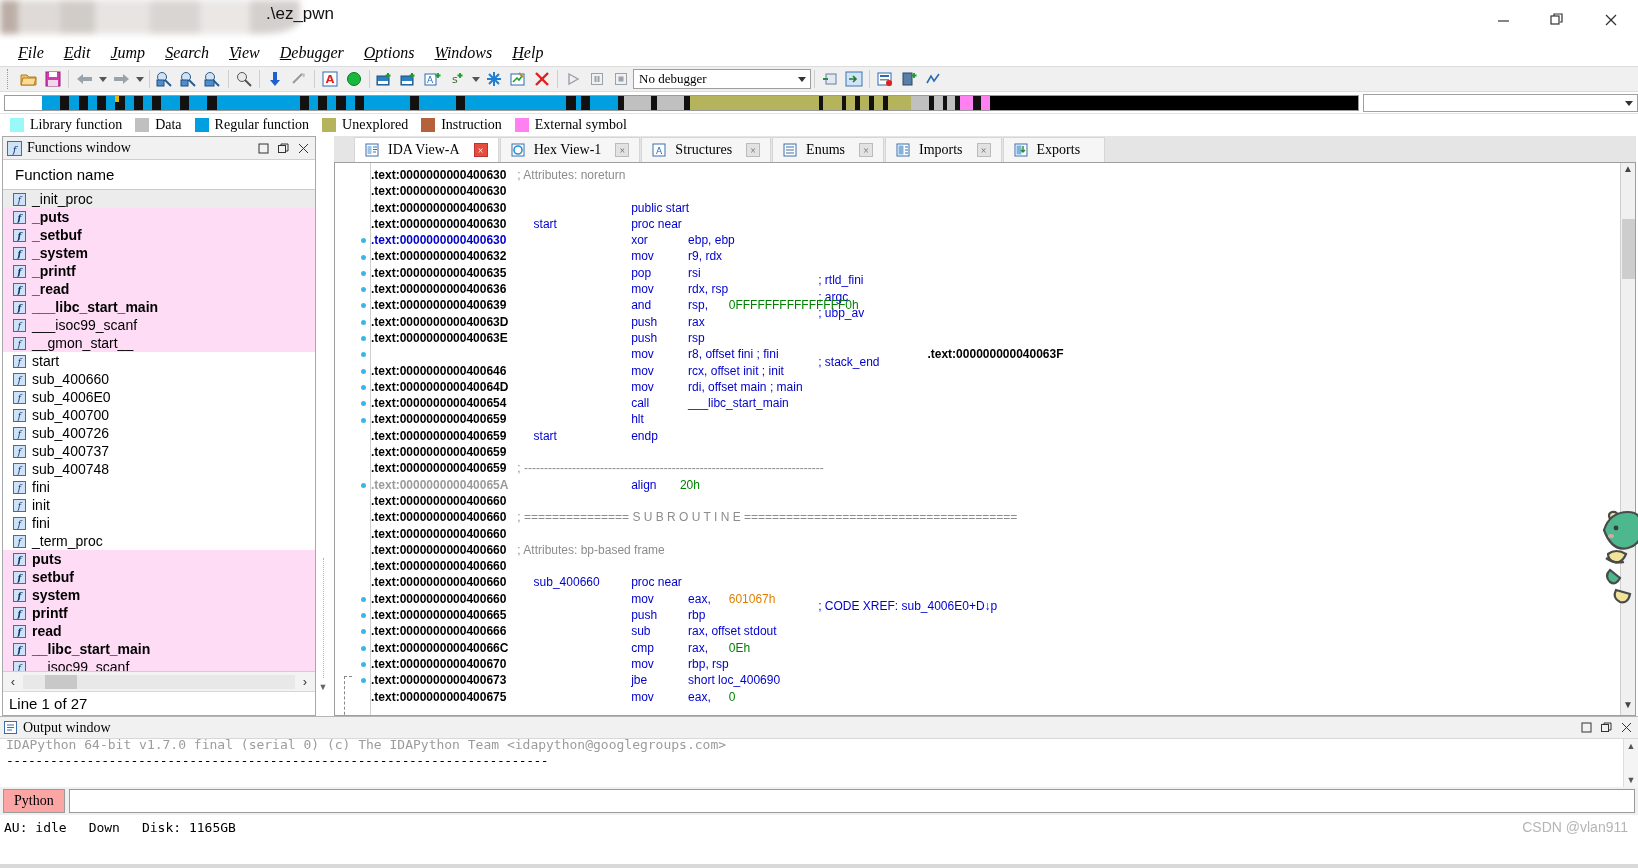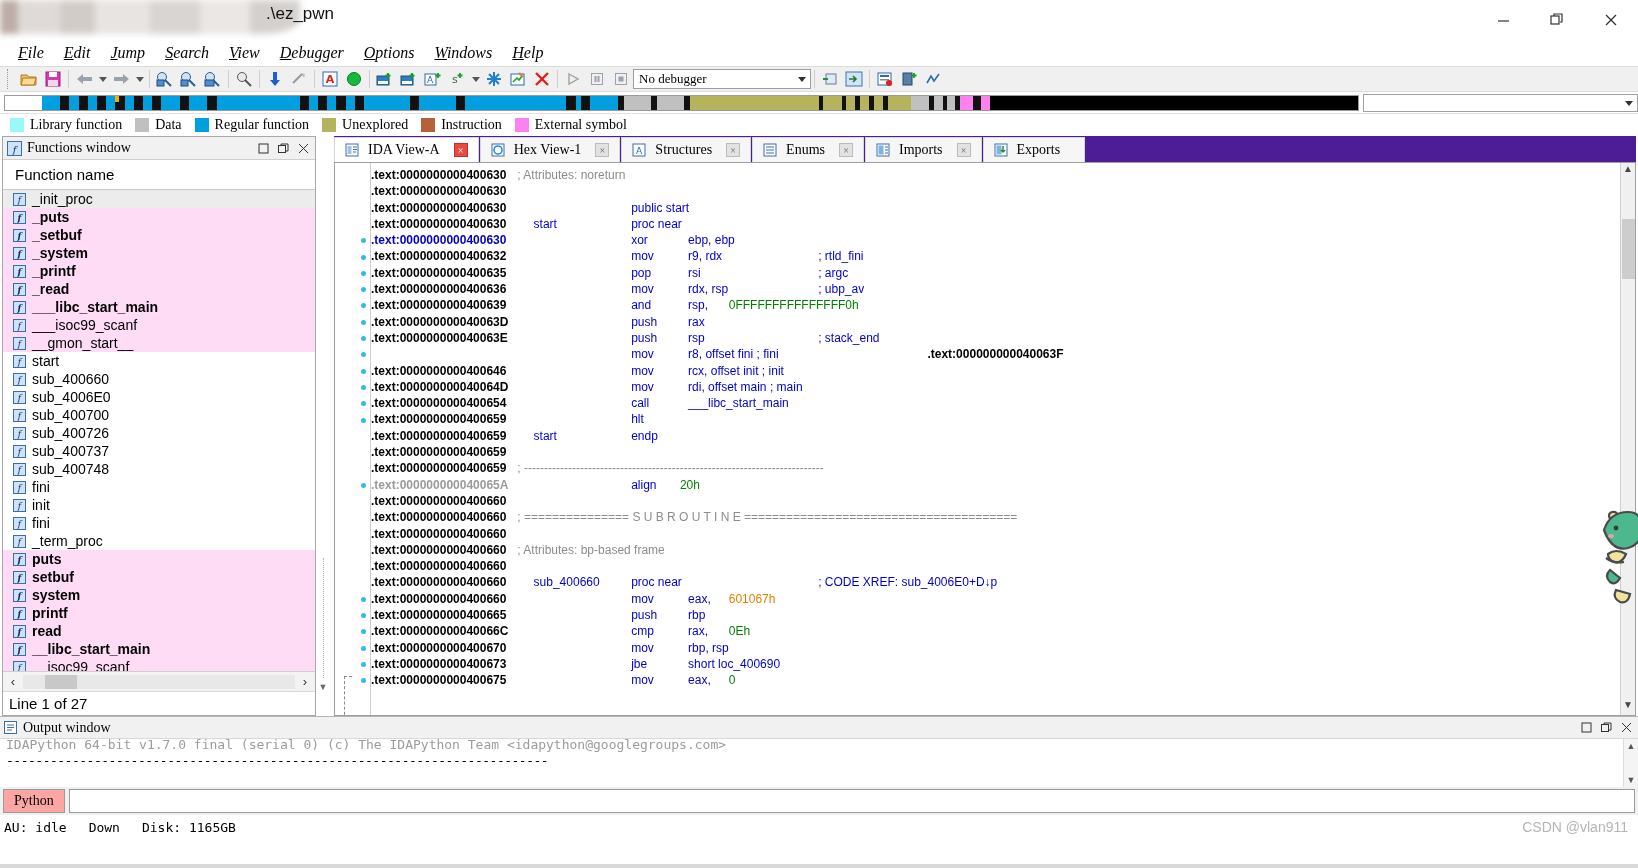--- a/index.html
+++ b/index.html
@@ -65,39 +65,39 @@
   .frow.sel  { background:#ececec; }
   .frow.lib  { background:#ffdcf6; }
   .frow.bold { font-weight:bold; }
   #funcs-scroll { height:20px; border-top:1px solid #cfcfcf; display:flex; align-items:center; background:#f3f3f3; }
   #funcs-scroll .sa { width:20px; text-align:center; color:#333; font-size:13px; }
   #funcs-scroll .strack { flex:1; height:14px; background:#e8e8e8; position:relative; }
   #funcs-scroll .sthumb { position:absolute; left:22px; top:0; width:32px; height:14px; background:#c8c8c8; }
   #funcs-status { height:24px; display:flex; align-items:center; padding-left:6px; font-size:15px; background:#fff; border-top:1px solid #d8d8d8;}
   
   #disasm-wrap { flex:1; display:flex; flex-direction:column; margin:0 2px 0 4px; }
-  #tabs { height:26px; display:flex; align-items:flex-end; background:#4c1d95; }
+  #tabs { height:26px; display:flex; align-items:flex-end; background:#e5e5e5;padding-left:20px; }
   .tab { height:25px; display:flex; align-items:center; padding:0 10px; border:1px solid #d6d6d6; border-bottom:none; background:#f6f6f6; font-family:"Liberation Serif",serif; font-size:14px; margin-right:1px; }
   .tab.active { background:#fff; }
   .tab .ti { width:15px; height:15px; margin-right:8px; }
   .tab .tl { margin-right:14px; }
   .tab .tx { width:14px; height:14px; display:flex; align-items:center; justify-content:center; font-size:10px; background:#e2e2e2; border:1px solid #bbb; color:#666; }
   .tab.active .tx { background:#e74c3c; border-color:#b33; color:#fff; }
   #disasm { flex:1; border:1px solid #9f9f9f; background:#fff; display:flex; position:relative; overflow:hidden; }
   #arrow-col { width:22px; flex:0 0 22px; background:#fff; position:relative; }
   #dot-col { width:14px; flex:0 0 14px; background:#fff; position:relative; border-right:1px solid #cfcfcf; }
   #code { flex:1; position:relative; font-family:Liberation Sans, sans-serif; font-size:12px; overflow:hidden; padding-top:4px; }
   .cl { height:16.3px; line-height:16.3px; white-space:pre; }
   .addr { color:#000; font-weight:bold; }
   .addr-hl { color:#0000cc; font-weight:bold; }
   .addr-dim { color:#9a9a9a; font-weight:bold; }
   .kw { color:#0000d0; }
   .nm { color:#0000d0; }
   .cmt { color:#8c8c8c; }
-  .cmtb { color:#0000d0; }
+  .cmtb { color:#0000d0;margin-top:24px; }
   .num { color:#008000; }
   .onum { color:#e08000; }
   #dis-scroll { width:15px; background:#f0f0f0; border-left:1px solid #cfcfcf; display:flex; flex-direction:column; align-items:center; }
   #dis-scroll .sarr { height:16px; font-size:10px; color:#444; }
   #dis-scroll .strack { flex:1; width:13px; background:#f0f0f0; position:relative; }
   #dis-scroll .sthumb { position:absolute; top:40px; left:0; width:13px; height:60px; background:#cdcdcd; }
   #disasm-status { height:22px; border:1px solid #9f9f9f; border-top:none; background:#fff; display:flex; align-items:center; padding-left:4px; font-family:"DejaVu Sans Mono",monospace; font-size:13px; }
   
   #mid-scroll { width:14px; flex:0 0 14px; background:#fff; display:flex; flex-direction:column; align-items:center; justify-content:flex-end; padding-bottom:24px; }
   #mid-scroll .dots { height:120px; border-left:1px dotted #b0b0b0; }
@@ -788,20 +788,21 @@
           <div class="cl" style="position: relative;"><span class="addr">.text:0000000000400659</span><span class="cmt" style="position: absolute; left: 146.34px;">; ---------------------------------------------------------------------------</span></div>
           <div class="cl" style="position: relative;"><span class="addr-dim">.text:000000000040065A</span><span class="kw" style="position: absolute; left: 260.16px;">align </span><span class="num" style="position: absolute; left: 308.94px;">20h</span></div>
           <div class="cl" style="position: relative;"><span class="addr">.text:0000000000400660</span></div>
           <div class="cl" style="position: relative;"><span class="addr">.text:0000000000400660</span><span class="cmt" style="position: absolute; left: 146.34px;">; =============== S U B R O U T I N E =======================================</span></div>
           <div class="cl" style="position: relative;"><span class="addr">.text:0000000000400660</span></div>
           <div class="cl" style="position: relative;"><span class="addr">.text:0000000000400660</span><span class="cmt" style="position: absolute; left: 146.34px;">; Attributes: bp-based frame</span></div>
           <div class="cl" style="position: relative;"><span class="addr">.text:0000000000400660</span></div>
           <div class="cl" style="position: relative;"><span class="addr">.text:0000000000400660</span><span style="position: absolute; left: 162.6px; color: rgb(0, 0, 208);">sub_400660</span><span class="kw" style="position: absolute; left: 260.16px;">proc near</span><span class="cmtb" style="position: absolute; left: 447.15px;">; CODE XREF: sub_4006E0+D↓p</span></div>
           <div class="cl" style="position: relative;"><span class="addr">.text:0000000000400660</span><span class="kw" style="position: absolute; left: 260.16px;">mov</span><span class="kw" style="position: absolute; left: 317.07px;">eax, </span><span class="onum" style="position: absolute; left: 357.72px;">601067h</span></div>
           <div class="cl" style="position: relative;"><span class="addr">.text:0000000000400665</span><span class="kw" style="position: absolute; left: 260.16px;">push</span><span class="kw" style="position: absolute; left: 317.07px;">rbp</span></div>
+          <div class="cl" style="position: relative;"><span class="addr">.text:0000000000400666</span><span class="kw" style="position: absolute; left: 260.16px;">sub</span><span class="kw" style="position: absolute; left: 317.07px;">rax, offset stdout</span></div>
           <div class="cl" style="position: relative;"><span class="addr">.text:000000000040066C</span><span class="kw" style="position: absolute; left: 260.16px;">cmp</span><span class="kw" style="position: absolute; left: 317.07px;">rax, </span><span class="num" style="position: absolute; left: 357.72px;">0Eh</span></div>
           <div class="cl" style="position: relative;"><span class="addr">.text:0000000000400670</span><span class="kw" style="position: absolute; left: 260.16px;">mov</span><span class="kw" style="position: absolute; left: 317.07px;">rbp, rsp</span></div>
           <div class="cl" style="position: relative;"><span class="addr">.text:0000000000400673</span><span class="kw" style="position: absolute; left: 260.16px;">jbe</span><span class="kw" style="position: absolute; left: 317.07px;">short loc_400690</span></div>
           <div class="cl" style="position: relative;"><span class="addr">.text:0000000000400675</span><span class="kw" style="position: absolute; left: 260.16px;">mov</span><span class="kw" style="position: absolute; left: 317.07px;">eax, </span><span class="num" style="position: absolute; left: 357.72px;">0</span></div>
         </div>
       <div id="dis-scroll">
         <div class="sarr">▲</div>
         <div class="strack">
             <div class="sthumb"></div>
           </div>

